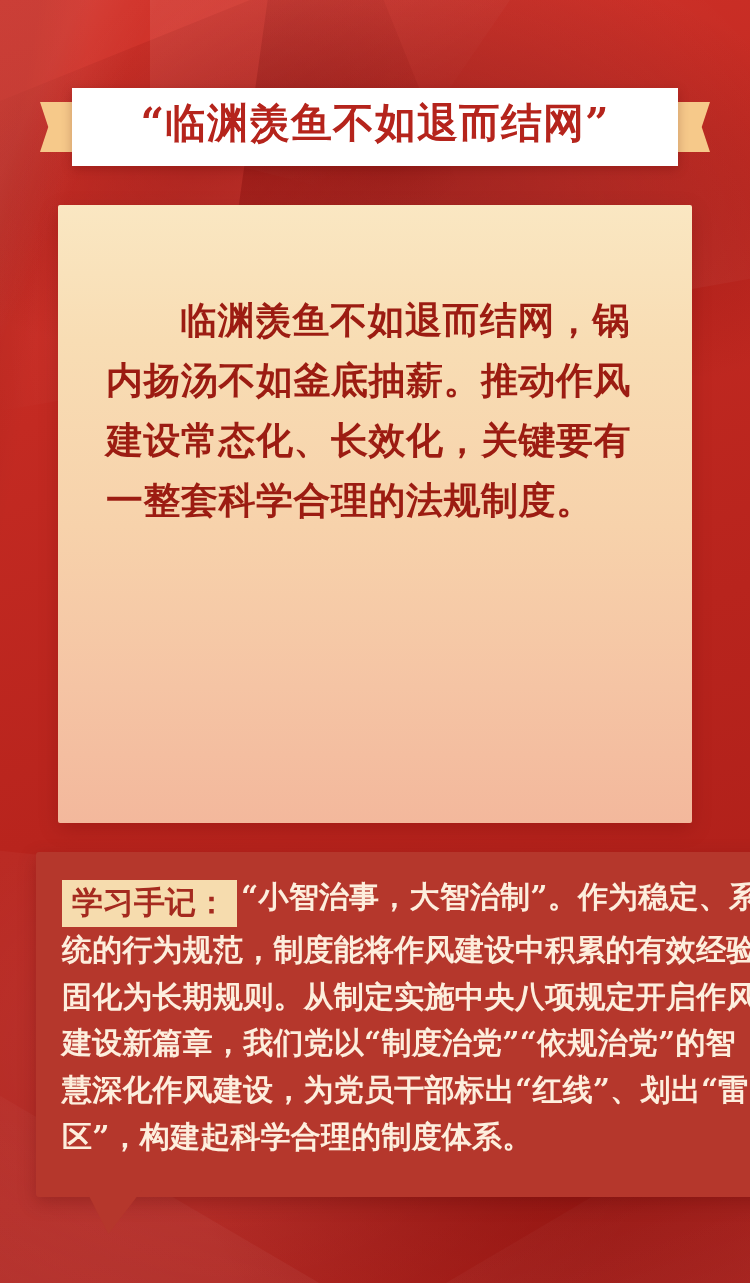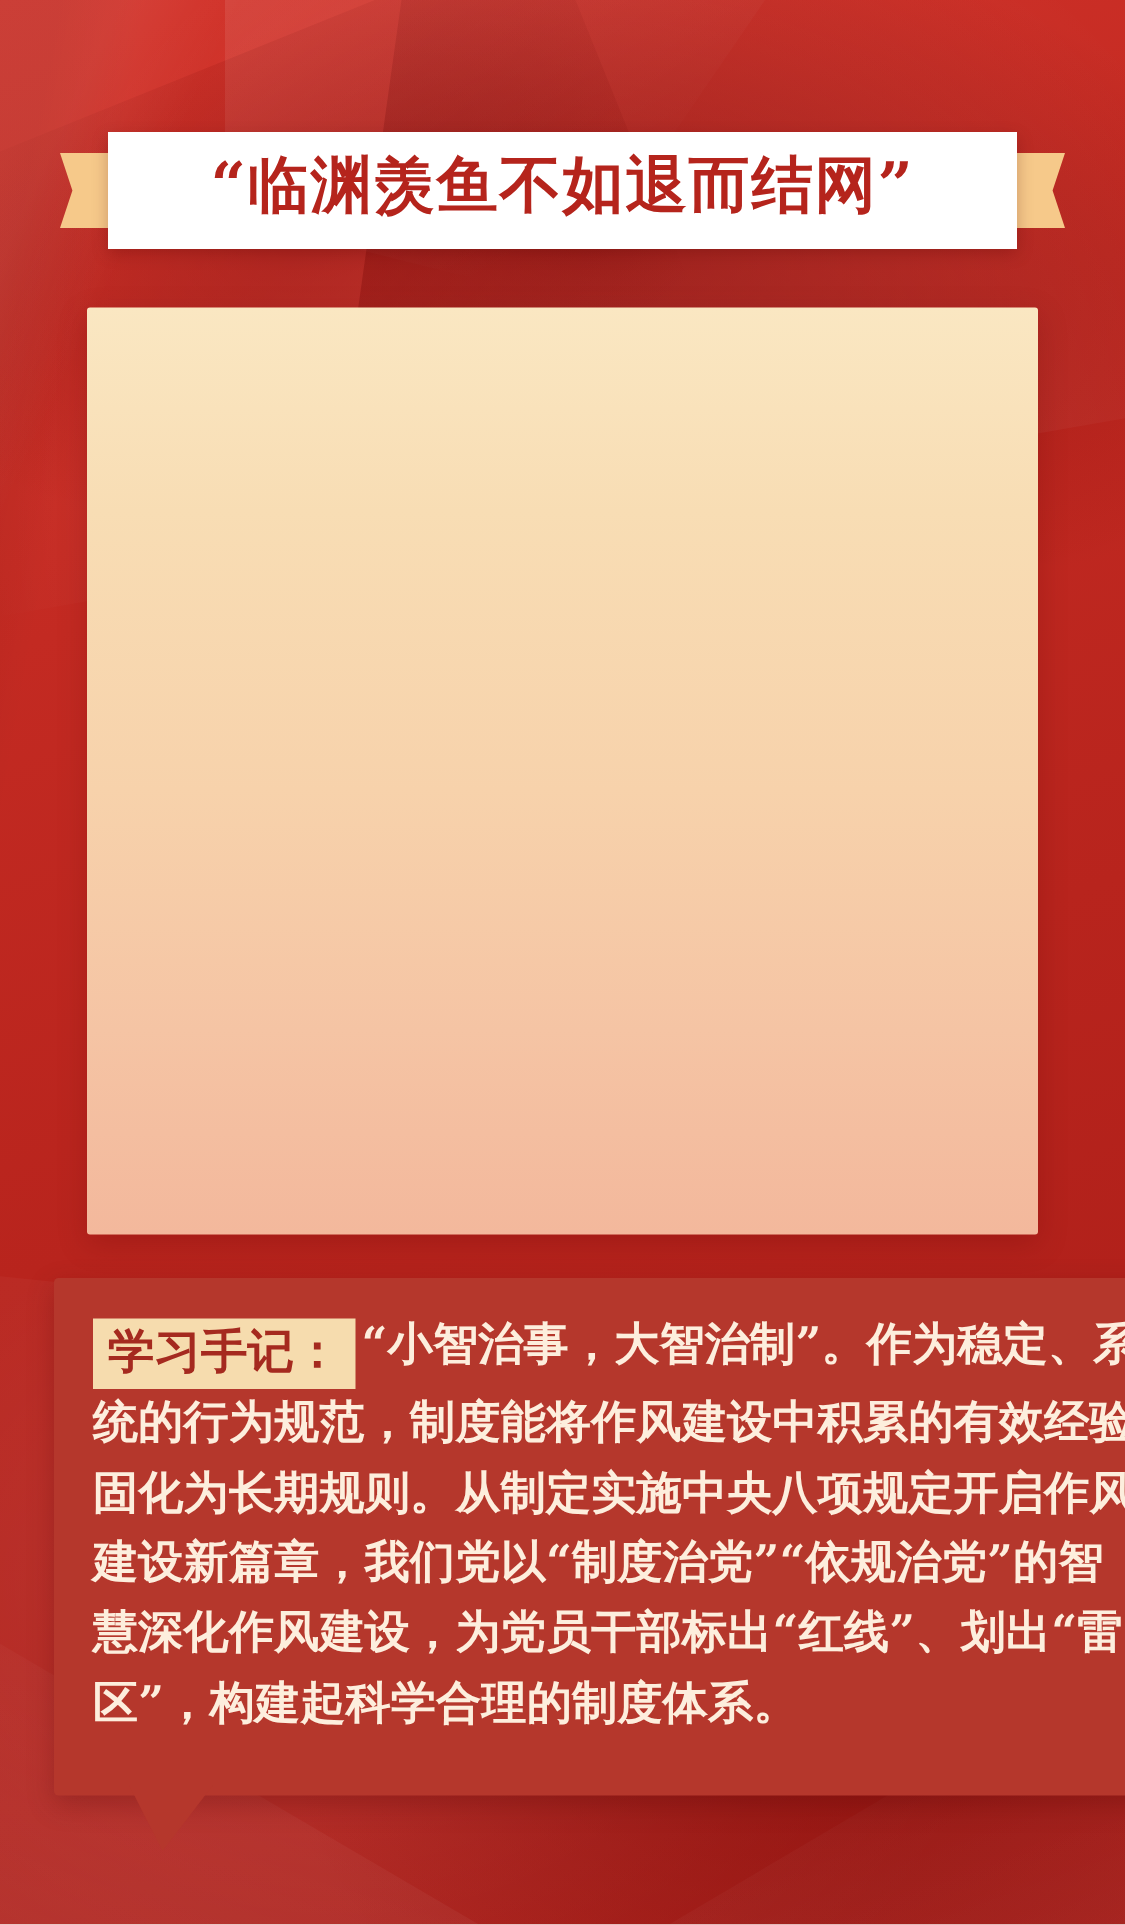--- a/index.html
+++ b/index.html
@@ -240,20 +240,21 @@
   <div class="fold f3"></div>
 
   <div class="title-wrap">
     <div class="title-tab left"></div>
     <div class="title-tab right"></div>
     <div class="title-plate"></div>
     <div class="title-text">“临渊羡鱼不如退而结网”</div>
   </div>
 
   <div class="quote-card">
+    <div class="quote-body">临渊羡鱼不如退而结网，锅内扬汤不如釜底抽薪。推动作风建设常态化、长效化，关键要有一整套科学合理的法规制度。</div>
   </div>
 
   <div class="notes-card">
     <div class="notes-inner">
       <span class="notes-label">学习手记：</span><span class="notes-text notes-flow">“小智治事，大智治制”。作为稳定、系统的行为规范，制度能将作风建设中积累的有效经验固化为长期规则。从制定实施中央八项规定开启作风建设新篇章，我们党以“制度治党”“依规治党”的智慧深化作风建设，为党员干部标出“红线”、划出“雷区”，构建起科学合理的制度体系。</span>
     </div>
   </div>
   <div class="notes-tail"></div>
 
 </div>

